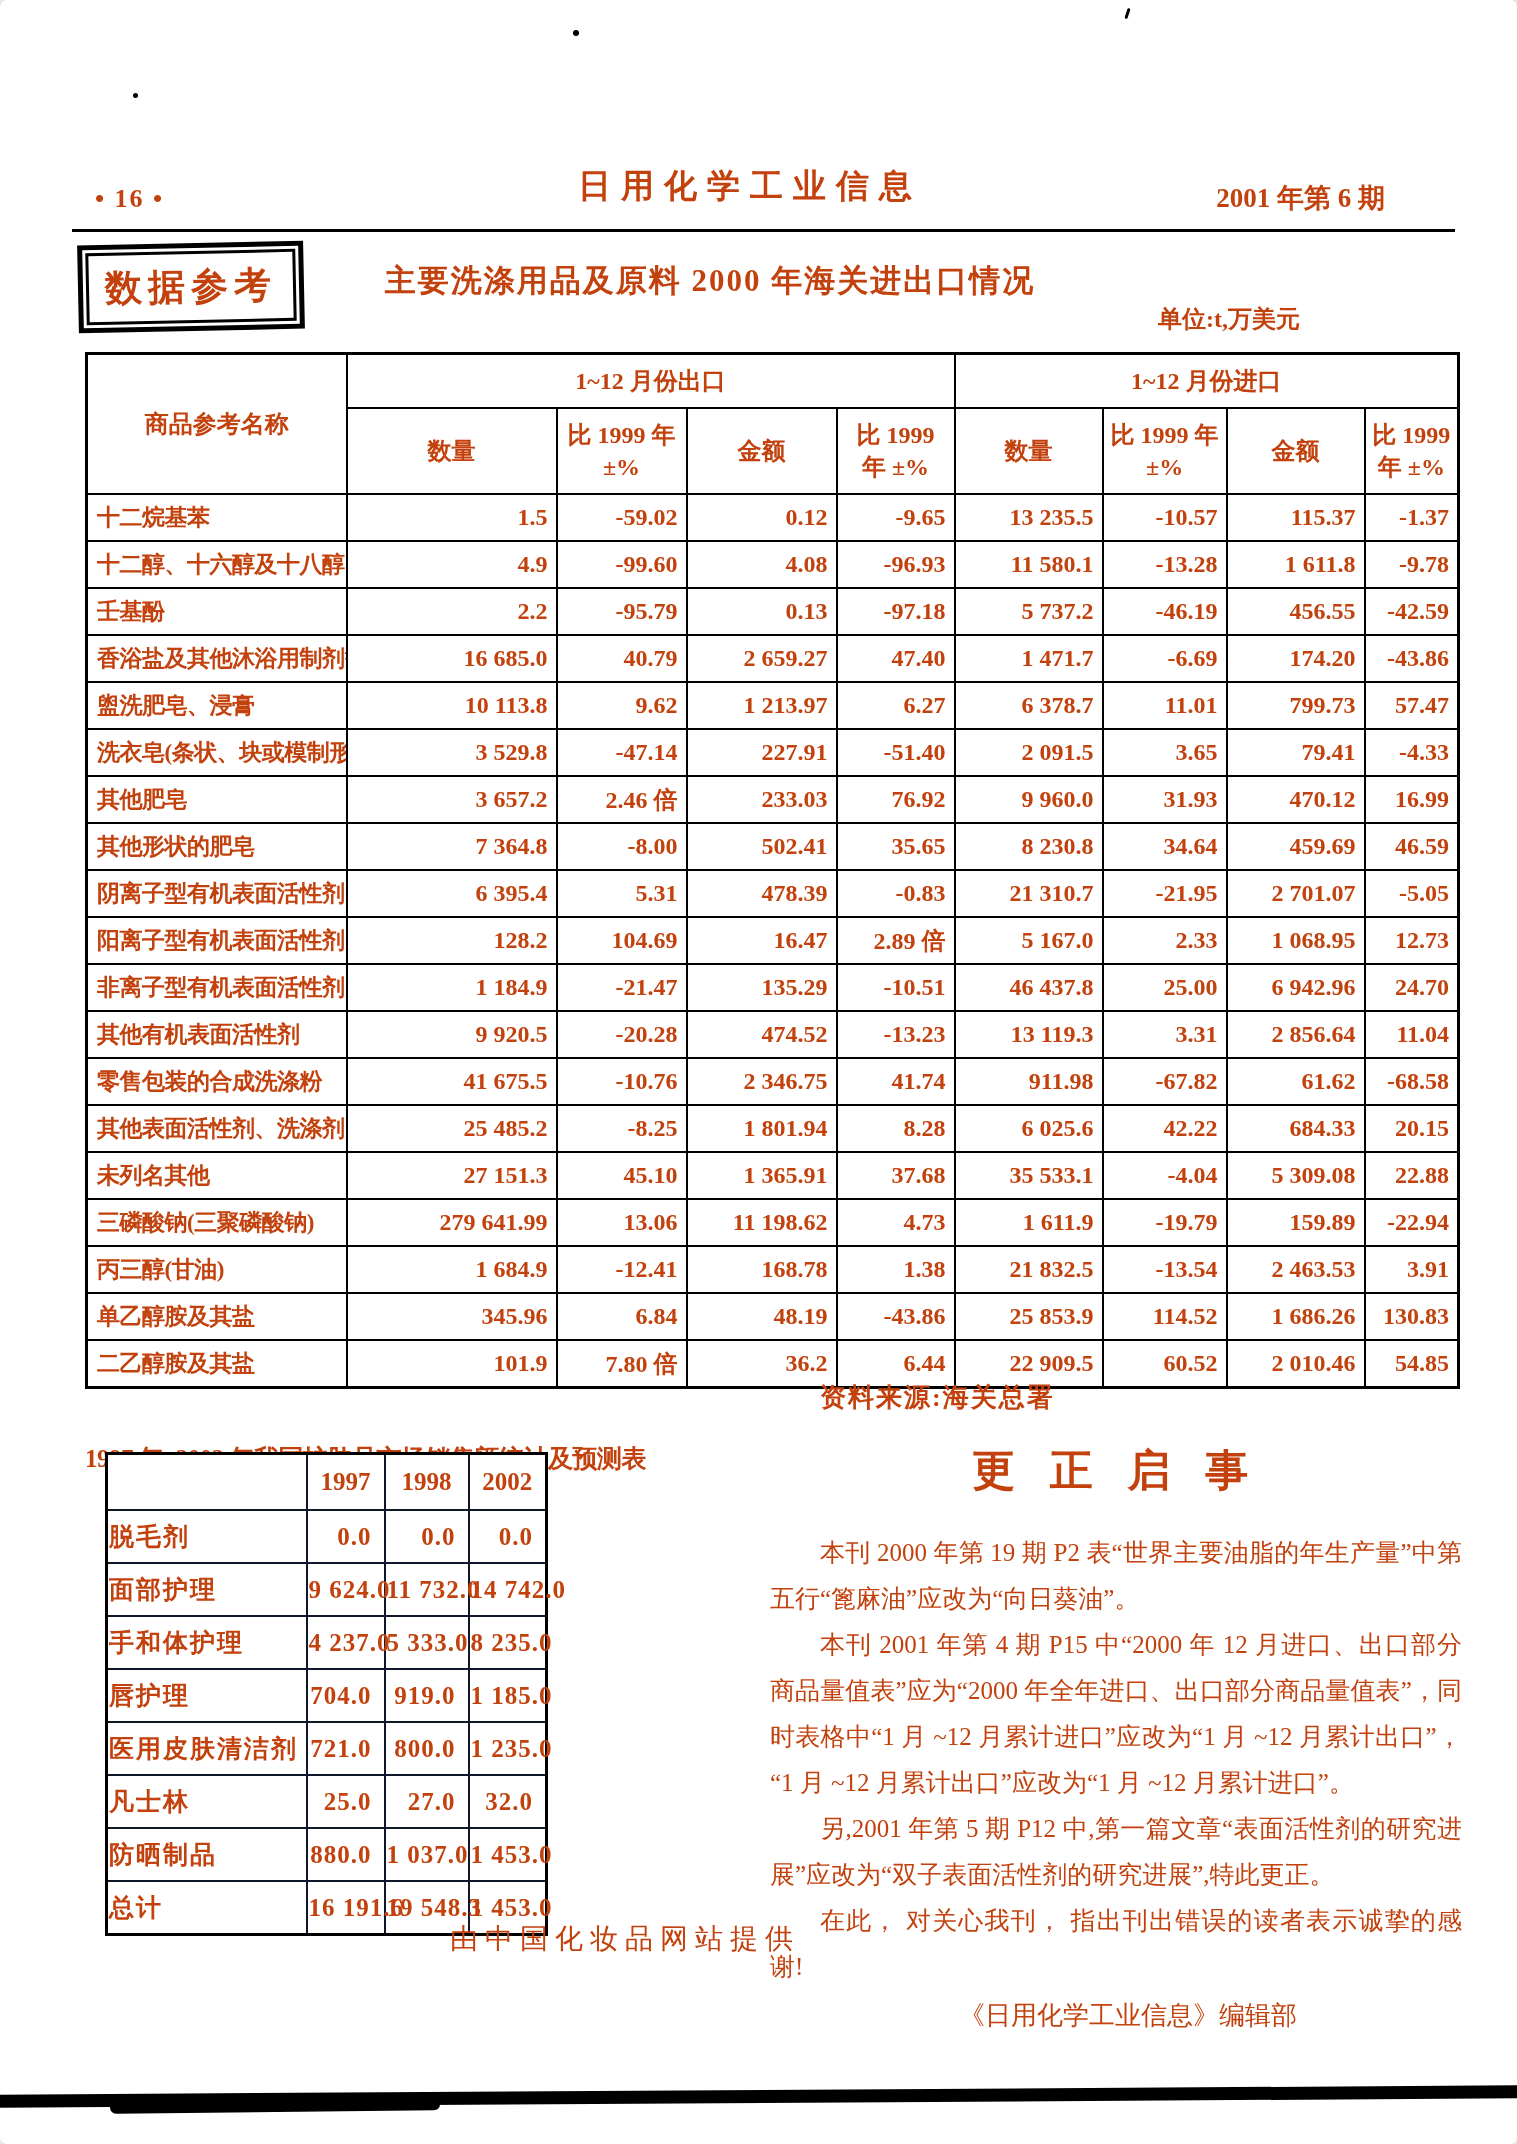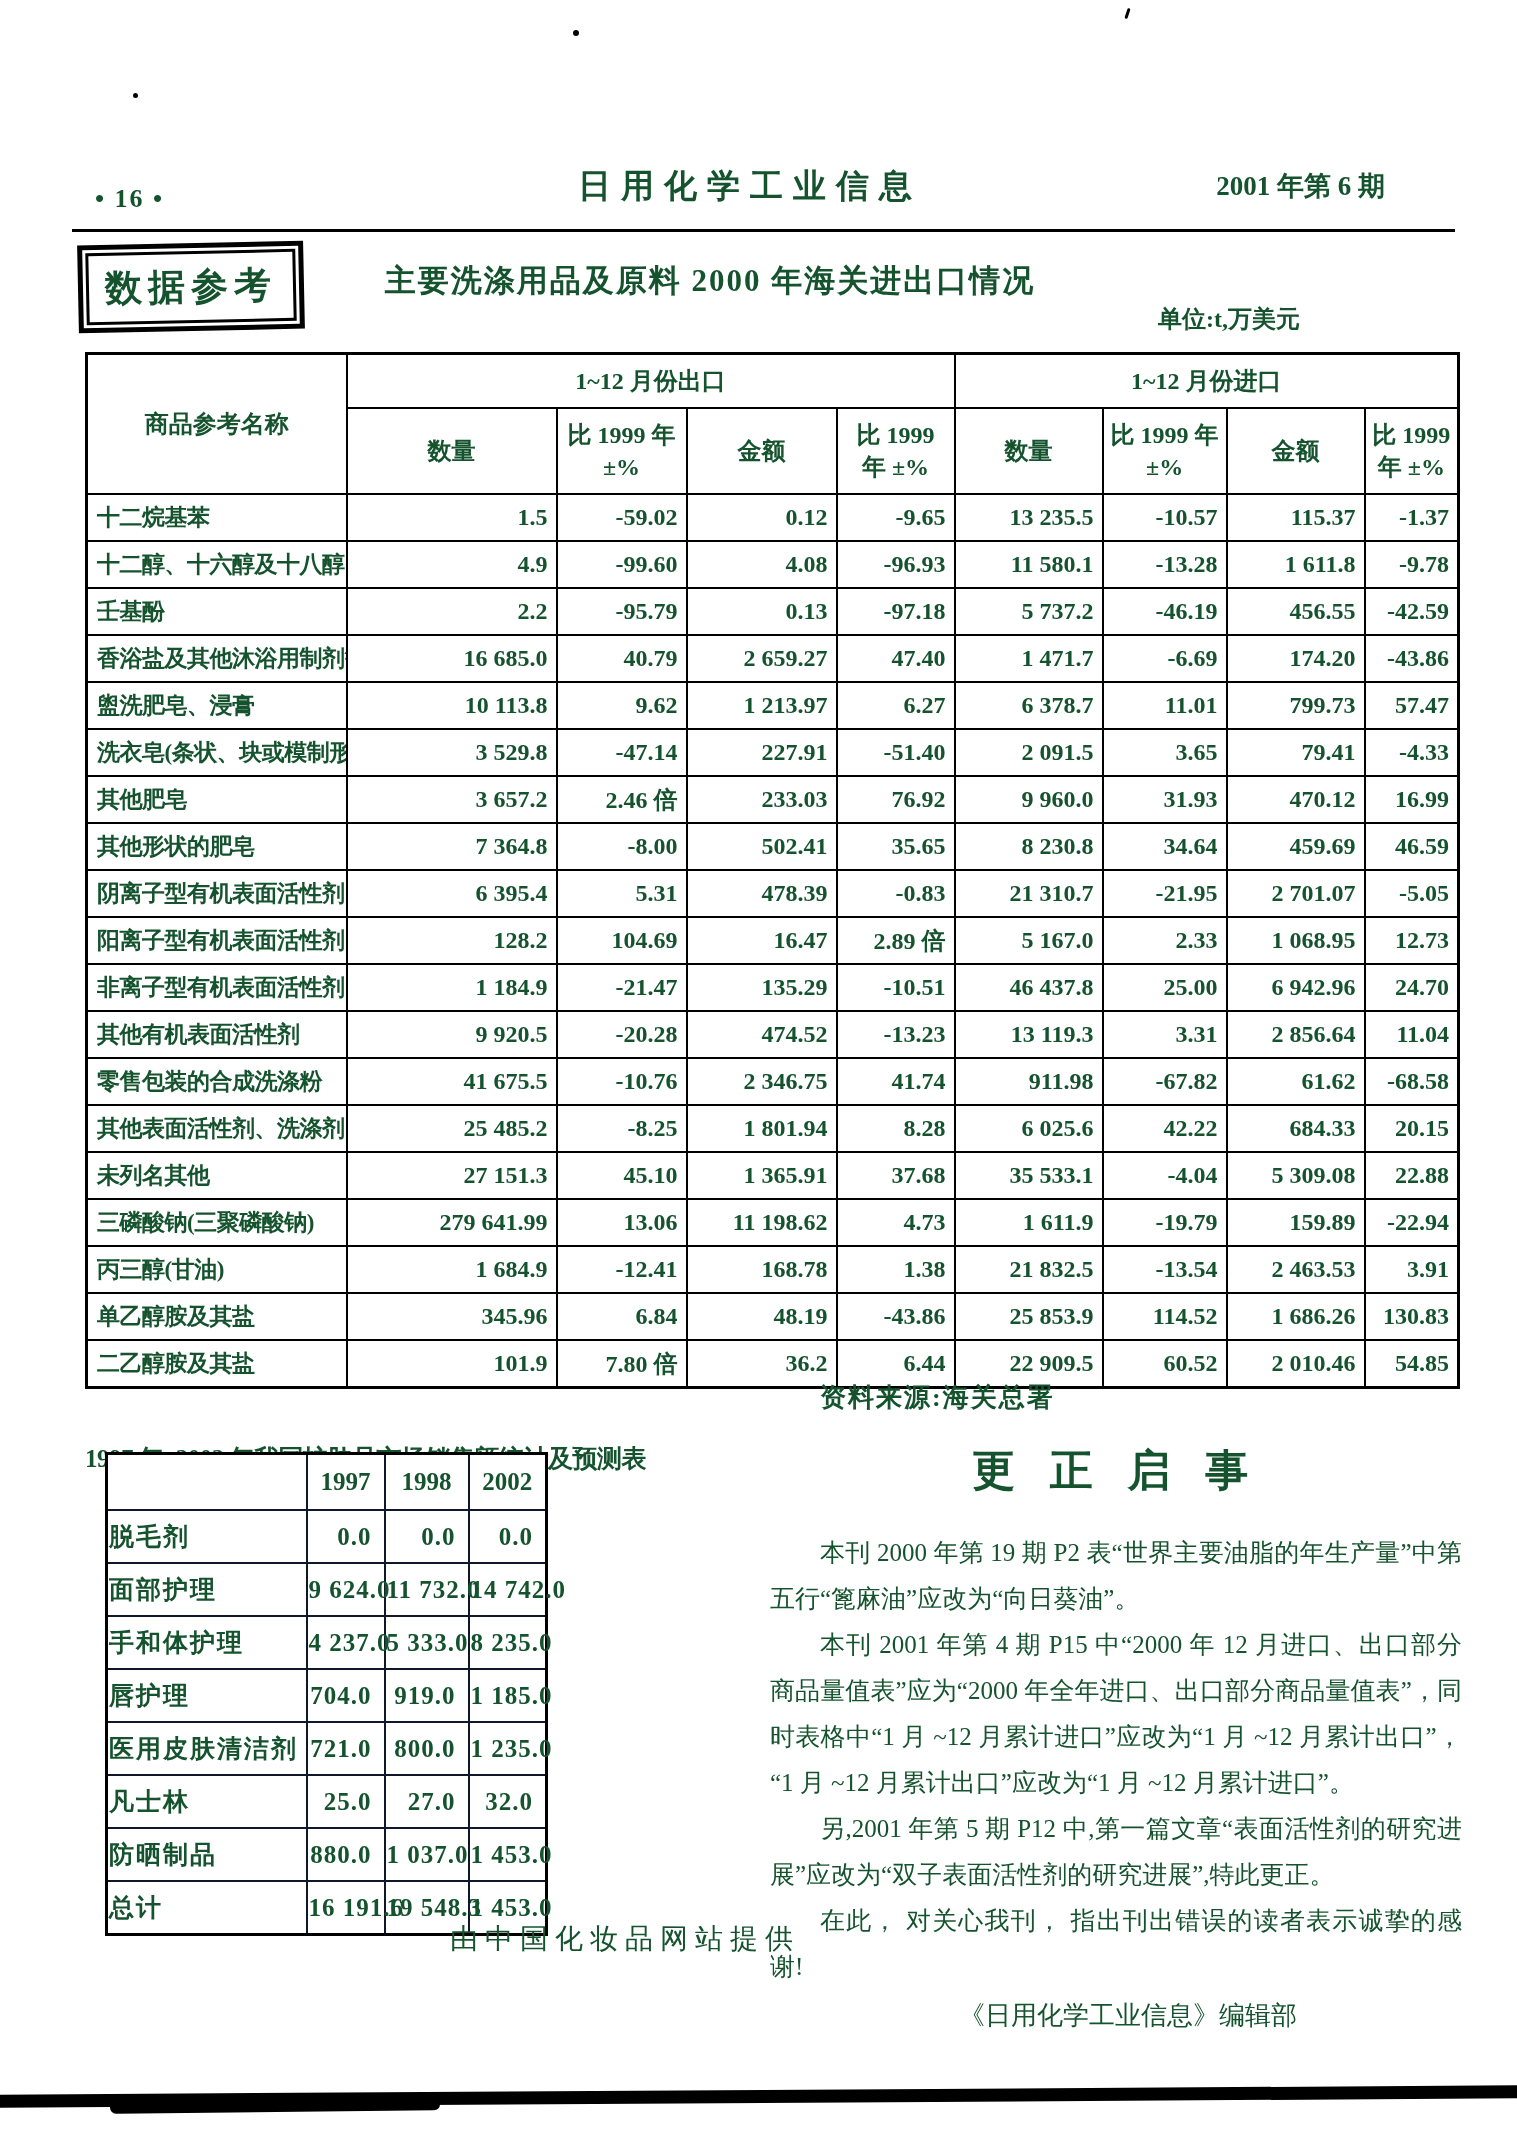--- a/index.html
+++ b/index.html
@@ -2,27 +2,28 @@
 <html lang="zh"><head>
 <meta charset="utf-8">
 <style>
   html,body{margin:0;padding:0;background:#e8e8e8;}
   .page{
     position:relative;
     width:1517px;height:2144px;
     background:#ffffff;
     overflow:hidden;
     font-family:"Liberation Serif","DejaVu Serif",serif;
-    color:#14532d;
+    color:#c2410c;
+    border-radius:7px;
   }
   
   .page-num{position:absolute;left:95px;top:184px;font-size:26px;font-weight:bold;letter-spacing:2px;}
   .journal-title{position:absolute;left:420px;top:164px;width:660px;text-align:center;
     font-size:33px;font-weight:bold;letter-spacing:10px;}
-  .issue{position:absolute;right:132px;top:168px;font-size:27px;font-weight:bold;}
+  .issue{position:absolute;right:132px;top:180px;font-size:27px;font-weight:bold;}
   .header-rule{position:absolute;left:72px;top:229px;width:1383px;height:3px;background:#000;}
   
   .badge{position:absolute;left:78px;top:243px;transform:rotate(-1.2deg);
     border:5px solid #000;padding:3px;background:#fff;}
   .badge-inner{border:3px solid #000;padding:8px 16px;font-size:37px;font-weight:bold;letter-spacing:6px;}
   .main-title{position:absolute;left:330px;top:260px;width:760px;text-align:center;
     font-size:31px;font-weight:bold;letter-spacing:2px;}
   .unit-note{position:absolute;left:1000px;top:303px;width:300px;text-align:right;
     font-size:24px;font-weight:bold;}
   

